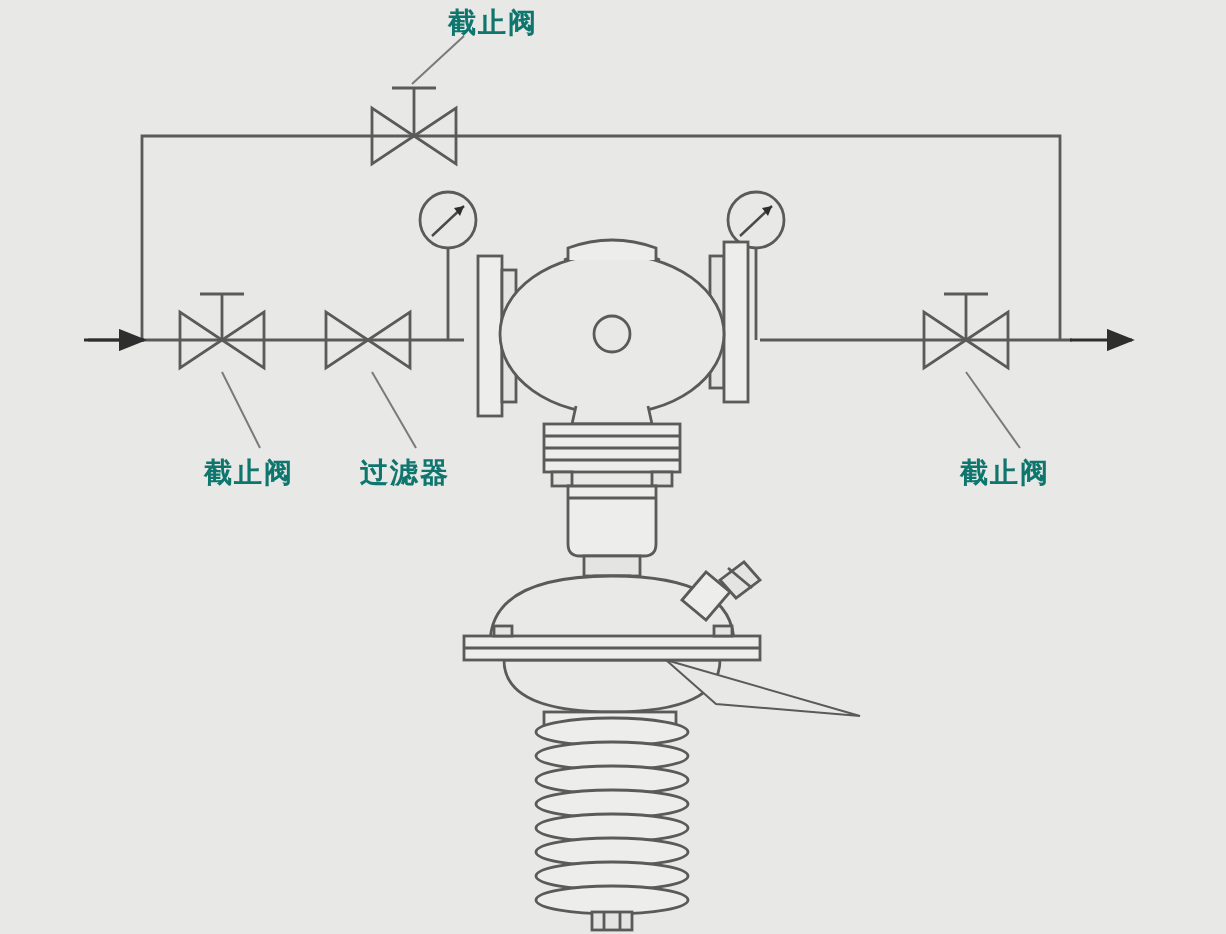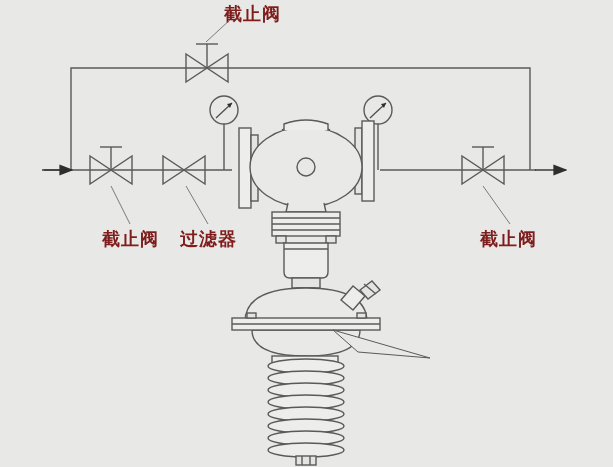--- a/index.html
+++ b/index.html
@@ -24,23 +24,23 @@
     position: absolute;
     top: 0;
     left: 0;
     width: 613px;
     height: 467px;
     display: block;
   }
   .lbl {
     position: absolute;
     font-family: "DejaVu Sans", "Liberation Sans", sans-serif;
-    font-size: 18px;
+    font-size: 14px;
     font-weight: 700;
-    color: #7f1d1d;
+    color: #0f766e;
     white-space: nowrap;
     letter-spacing: 1px;
     line-height: 1;
   }
   #label-bypass-valve { left: 224px; top: 5px; }
   #label-inlet-valve  { left: 102px; top: 230px; }
   #label-filter       { left: 180px; top: 230px; }
   #label-outlet-valve { left: 480px; top: 230px; }
 </style>
 </head>

